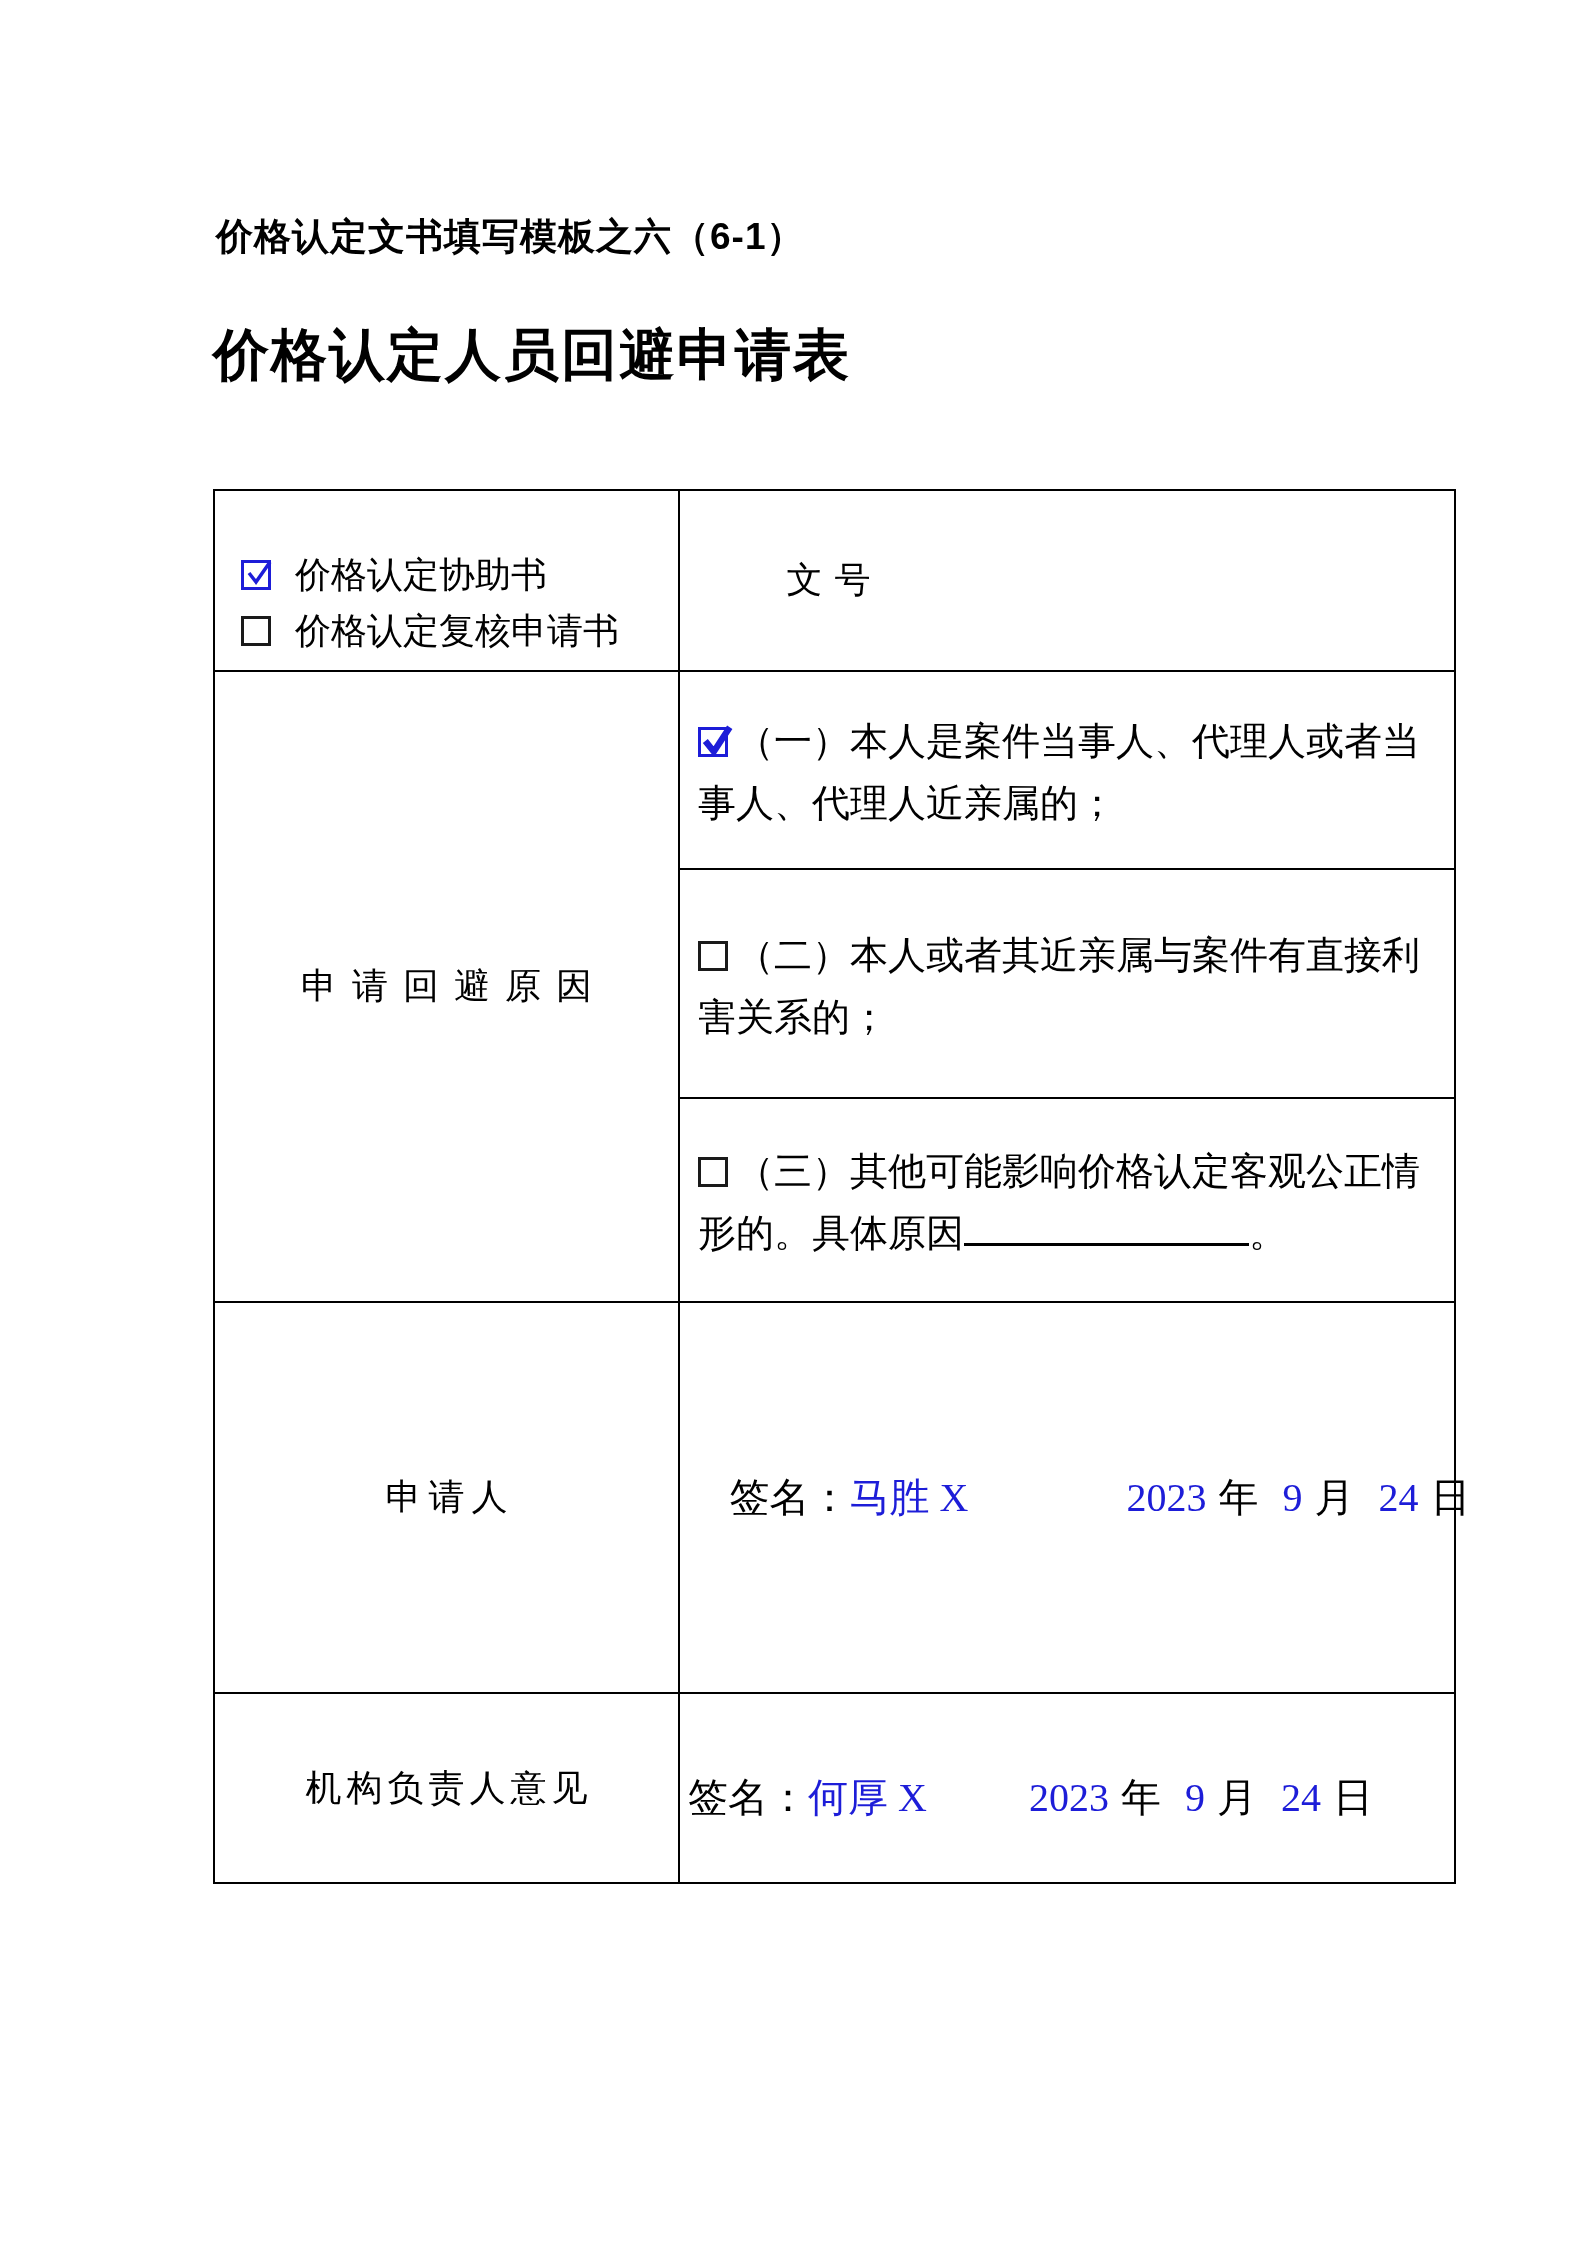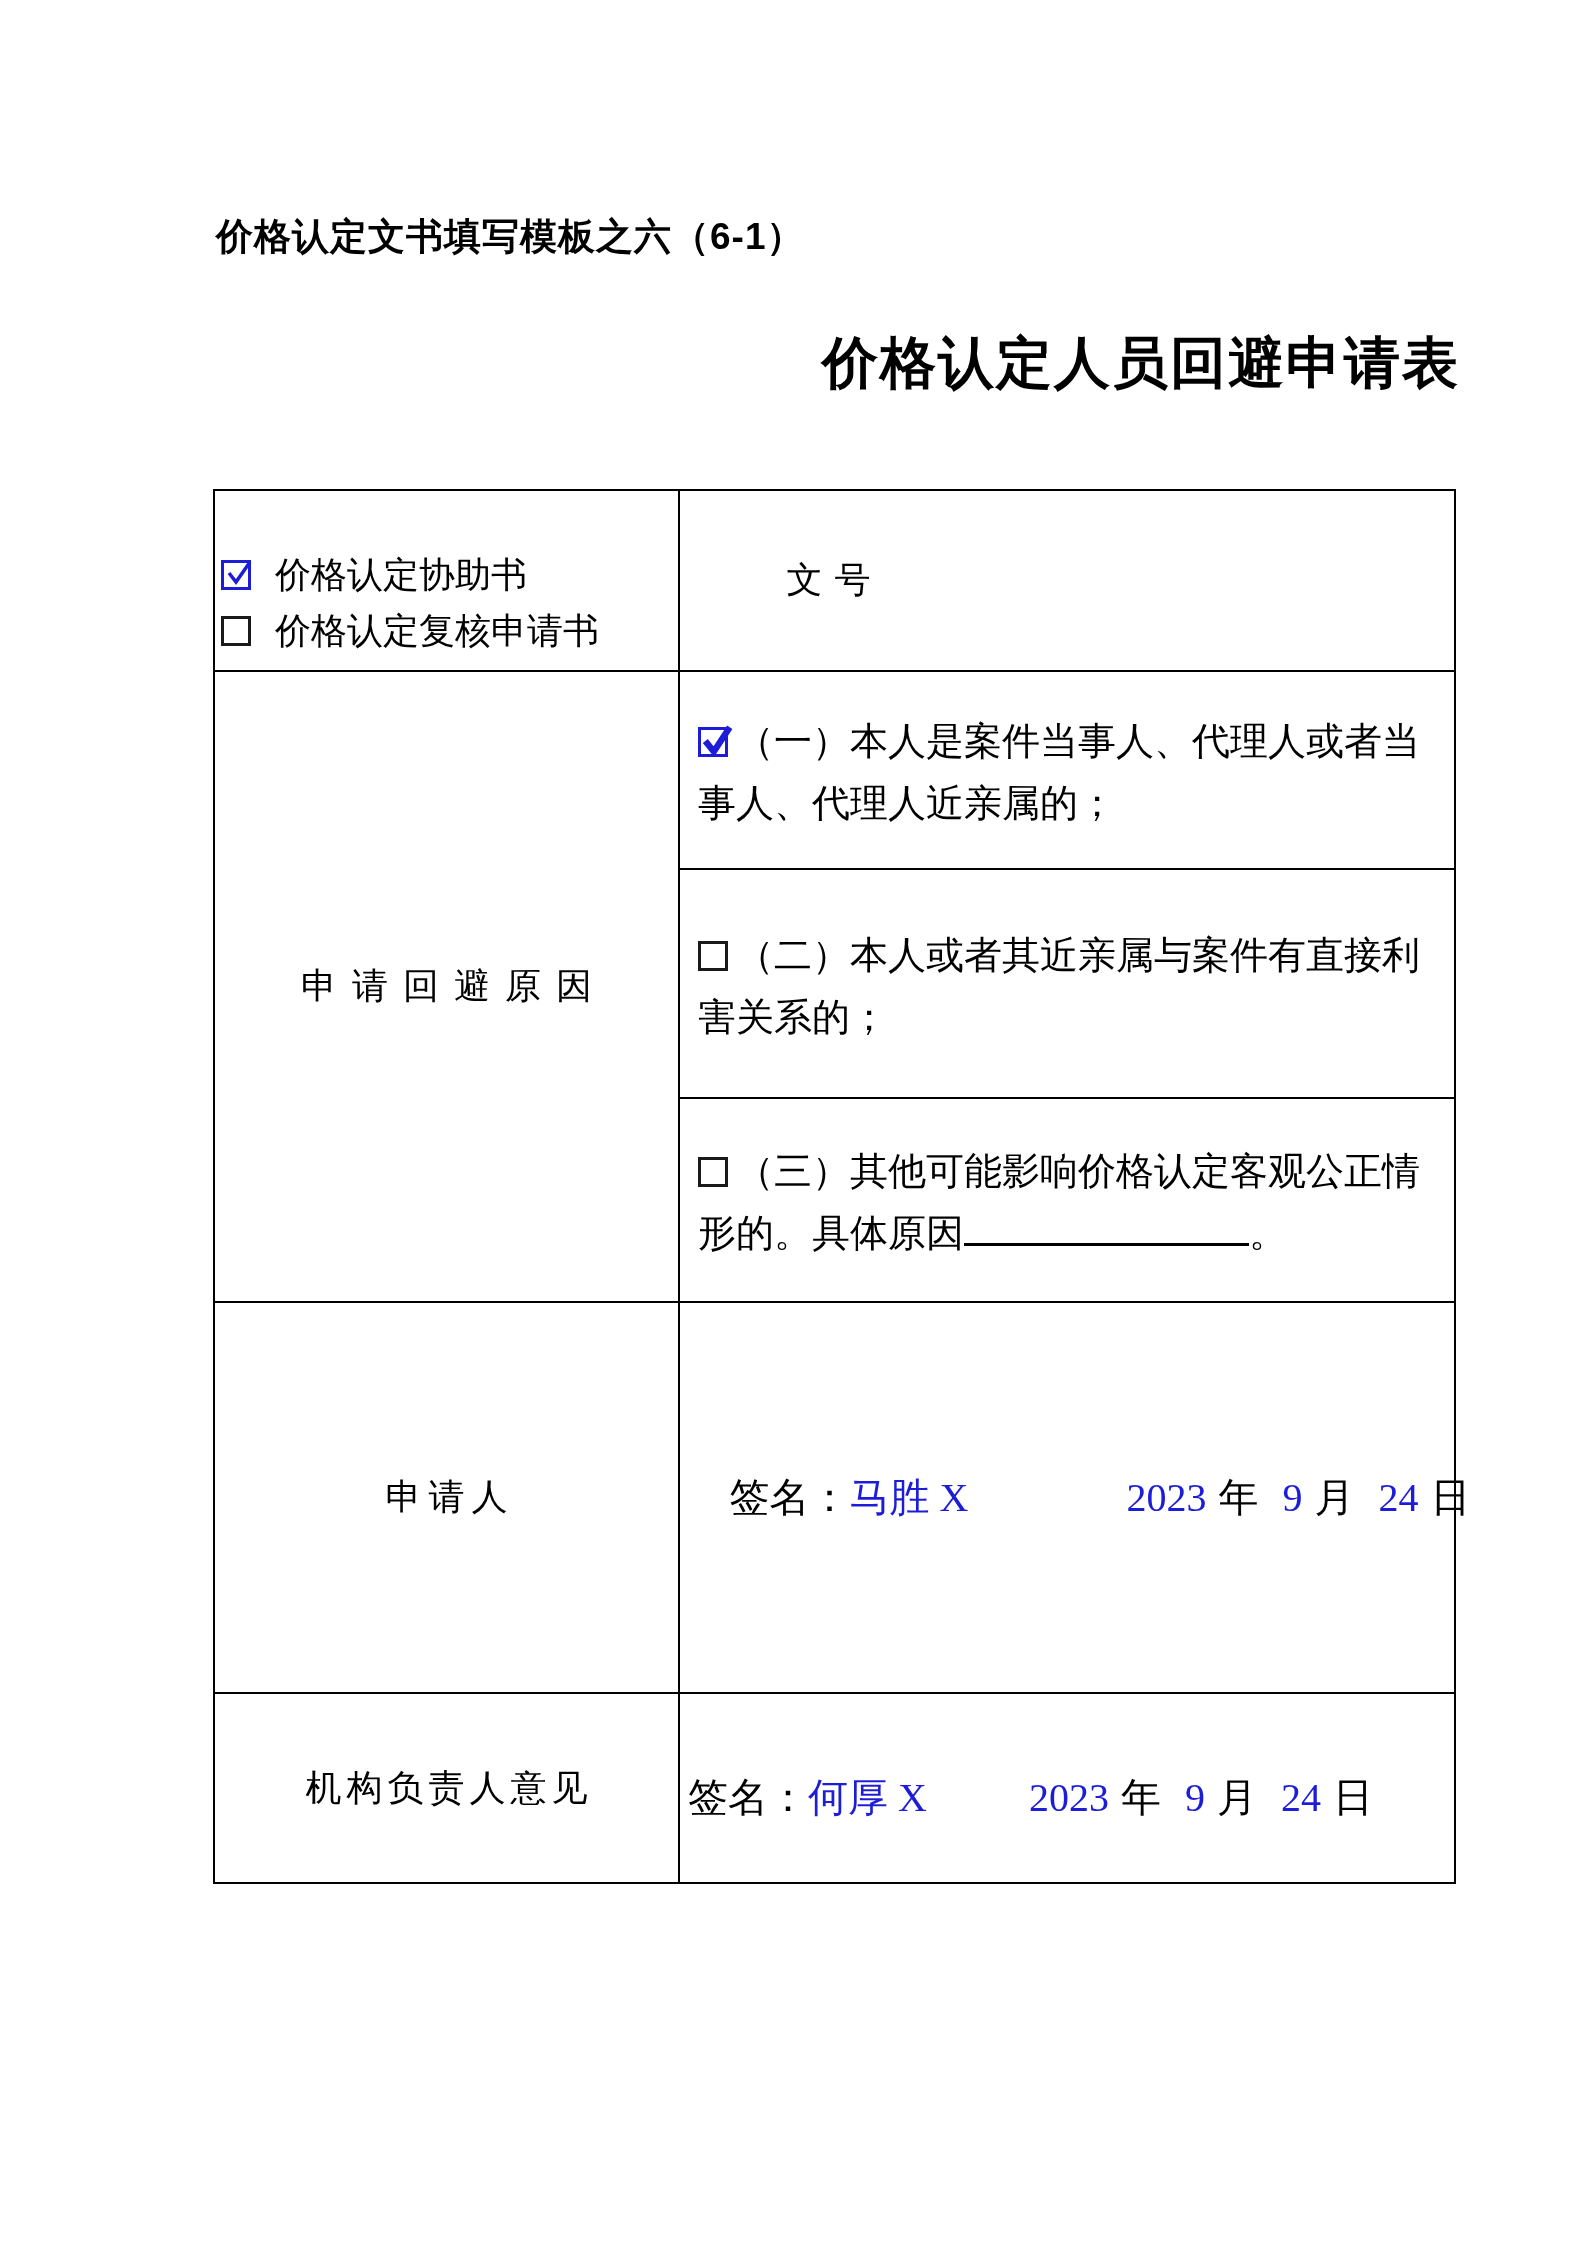--- a/index.html
+++ b/index.html
@@ -7,36 +7,36 @@
     position:relative; width:1587px; height:2245px; background:#ffffff;
     font-family:"Liberation Serif","DejaVu Serif",serif; color:#000;
     overflow:hidden;
   }
   .tmpl-label {
     position:absolute; left:216px; top:212px;
     font-family:"Liberation Sans","DejaVu Sans",sans-serif;
     font-weight:bold; font-size:37px; letter-spacing:1px;
   }
   .doc-title {
-    position:absolute; left:213px; top:318px; width:1239px; margin:8px;
-    text-align:right; font-size:56px; font-weight:bold; letter-spacing:2px;
+    position:absolute; left:213px; top:318px; width:1239px; margin:0;
+    text-align:left; font-size:56px; font-weight:bold; letter-spacing:2px;
     font-family:"Liberation Serif","DejaVu Serif",serif;
   }
   .form-table {
     position:absolute; left:213px; top:489px;
     display:grid;
     grid-template-columns:463px 299px 477px;
     grid-template-rows:179px 198px 229px 204px 391px 190px;
     border:2px solid #000;
   }
   .cell { box-sizing:border-box; }
   .bl { border-left:2px solid #000; }
   .bt { border-top:2px solid #000; }
 
-  .c-docsel { grid-area:1/1/2/2; display:flex; flex-direction:column; justify-content:center; padding-left:6px;margin-top:45px; }
+  .c-docsel { grid-area:1/1/2/2; display:flex; flex-direction:column; justify-content:center; padding-left:26px;margin-top:45px; }
   .opt-line { font-size:36px; line-height:56px; white-space:nowrap; }
   .c-docno-label { grid-area:1/2/2/3; display:flex; align-items:center; justify-content:center;
                    font-size:36px; letter-spacing:12px; text-indent:12px; }
   .c-docno-value { grid-area:1/3/2/4; display:flex; align-items:center; justify-content:center;
                    font-size:35px; color:var(--accent,#1d1dd8); }
 
   .c-reason-label { grid-area:2/1/5/2; display:flex; align-items:center; justify-content:center;
                     font-size:36px; letter-spacing:15px; text-indent:15px; }
   .c-reason { padding:4px 16px 0 18px; display:flex; align-items:center; }
   .c-reason1 { grid-area:2/2/3/4; }

